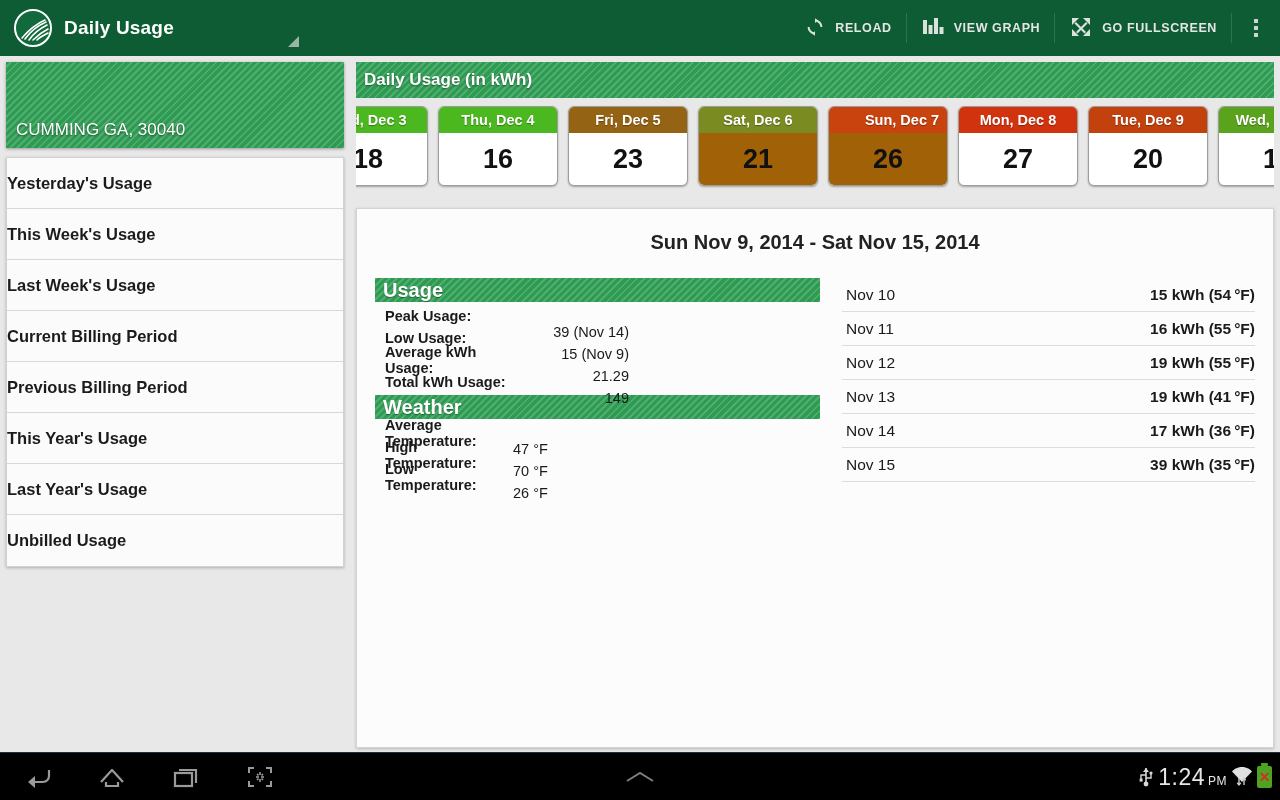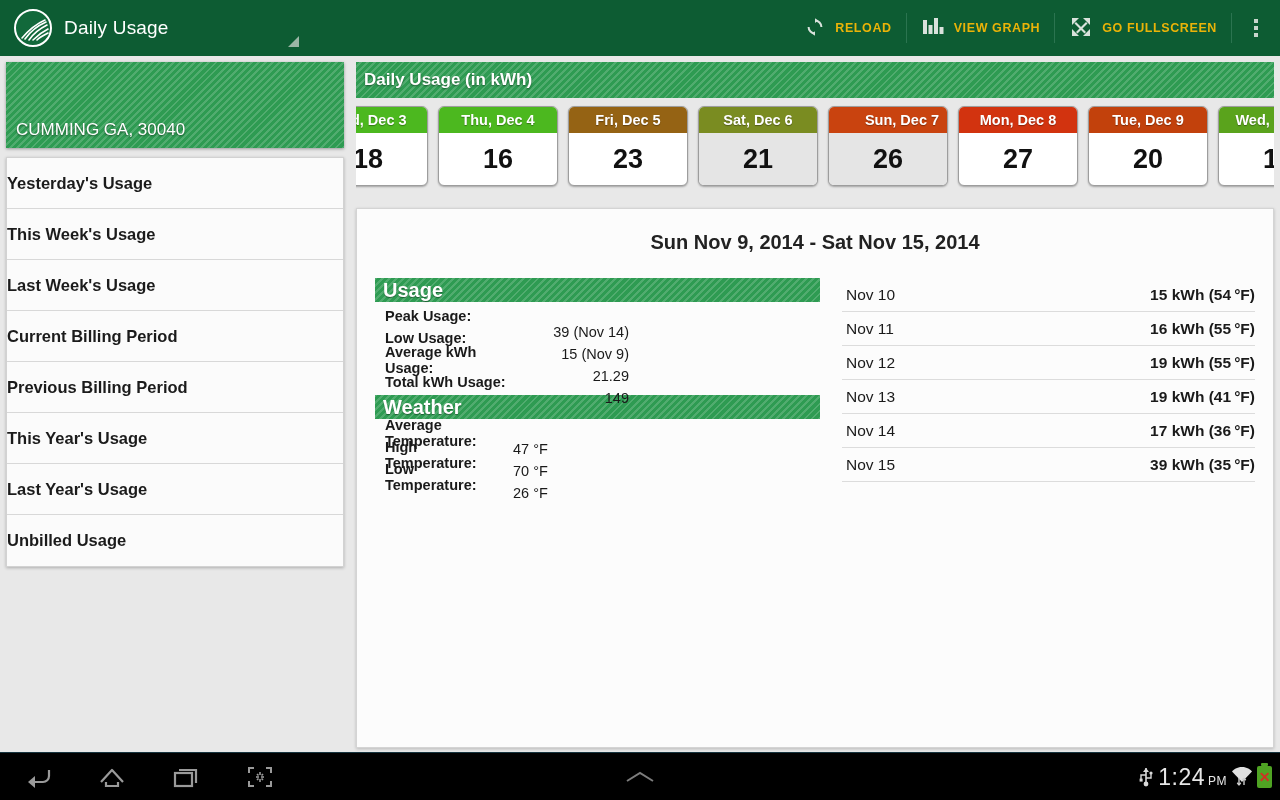--- a/index.html
+++ b/index.html
@@ -18,34 +18,34 @@
     display: flex; align-items: center;
   }
   .app-logo {
     width: 38px; height: 38px; border-radius: 50%;
     background: #12693b; border: 2px solid #ffffff;
     margin-left: 14px; flex: none;
     position: relative; overflow: hidden;
   }
   .app-logo svg { position: absolute; left: 2px; top: 3px; }
   .app-title {
-    color: #ffffff; font-size: 19px; font-weight: normal;
+    color: #ffffff; font-size: 19px; font-weight: bold;
     margin-left: 12px; letter-spacing: .2px;
   }
   .ab-spacer { flex: 1; }
   .ab-drag {
     position: absolute; left: 288px; top: 36px;
     width: 0; height: 0;
     border-left: 11px solid transparent;
     border-bottom: 11px solid #9cb6a6;
   }
   .ab-item {
     display: flex; align-items: center; gap: 9px;
     height: 56px; padding: 0 14px;
-    color: #eab308; font-size: 12.5px; font-weight: bold; letter-spacing: .6px;
+    color: #e5e5e5; font-size: 12.5px; font-weight: bold; letter-spacing: .6px;
   }
   .ab-sep { width: 1px; height: 30px; background: #2b7450; }
   .ab-ico { display: block; }
   .ab-overflow {
     width: 48px; height: 56px; display: flex; flex-direction: column;
     align-items: center; justify-content: center; gap: 3px;
   }
   .ab-dot { width: 4px; height: 4px; background: #c9d6cd; }
 
   
@@ -111,21 +111,21 @@
   }
   .dc-head {
     height: 26px; display: flex; align-items: center; justify-content: center;
     color: #ffffff; font-size: 14.5px; font-weight: bold;
     text-shadow: 0 1px 1px rgba(0,0,0,.35);
   }
   .dc-val {
     height: 52px; display: flex; align-items: center; justify-content: center;
     font-size: 27px; font-weight: bold; color: #111111;
   }
-  .daycard.sel .dc-val { background: #e5e5e5; }
+  .daycard.sel .dc-val { background: #a16207; }
 
   
   .content {
     margin-top: 10px; height: 540px;
     background: #fcfcfc; border: 1px solid #d4d4d4;
     box-shadow: 0 1px 3px rgba(0,0,0,.2);
     padding: 22px 18px 0 18px;
   }
   .range-title {
     text-align: center; font-size: 20px; font-weight: bold; color: #222222;

